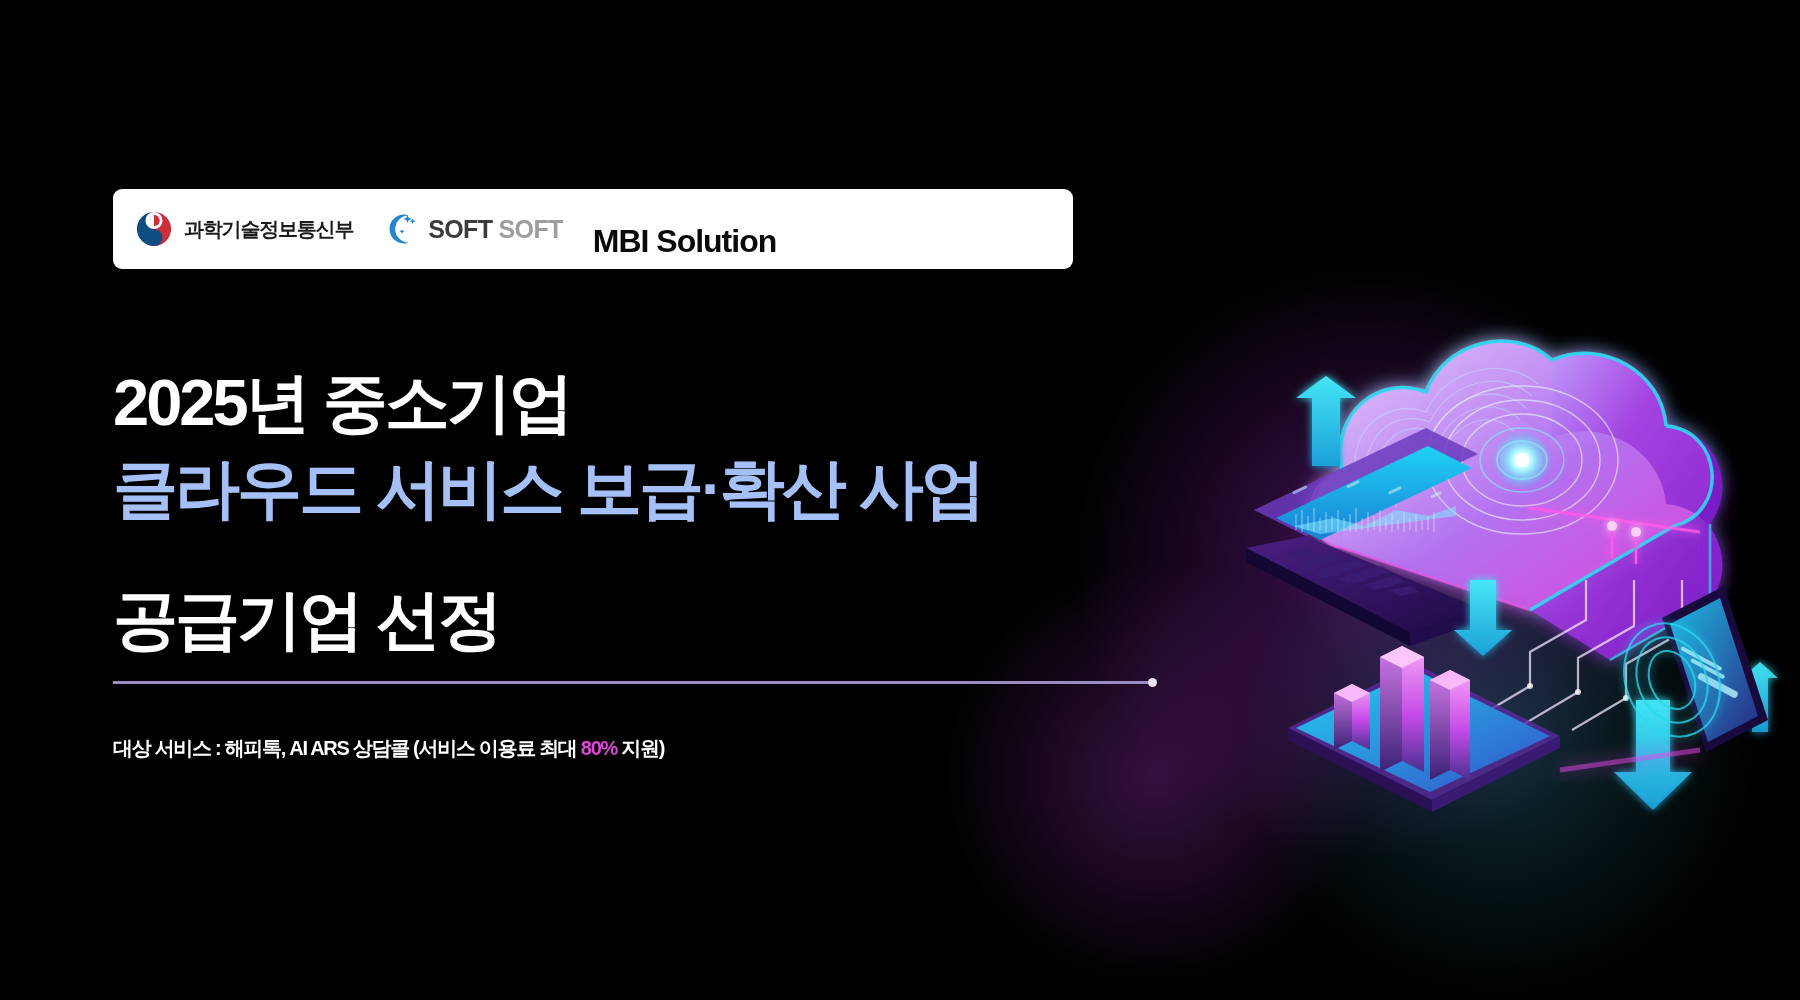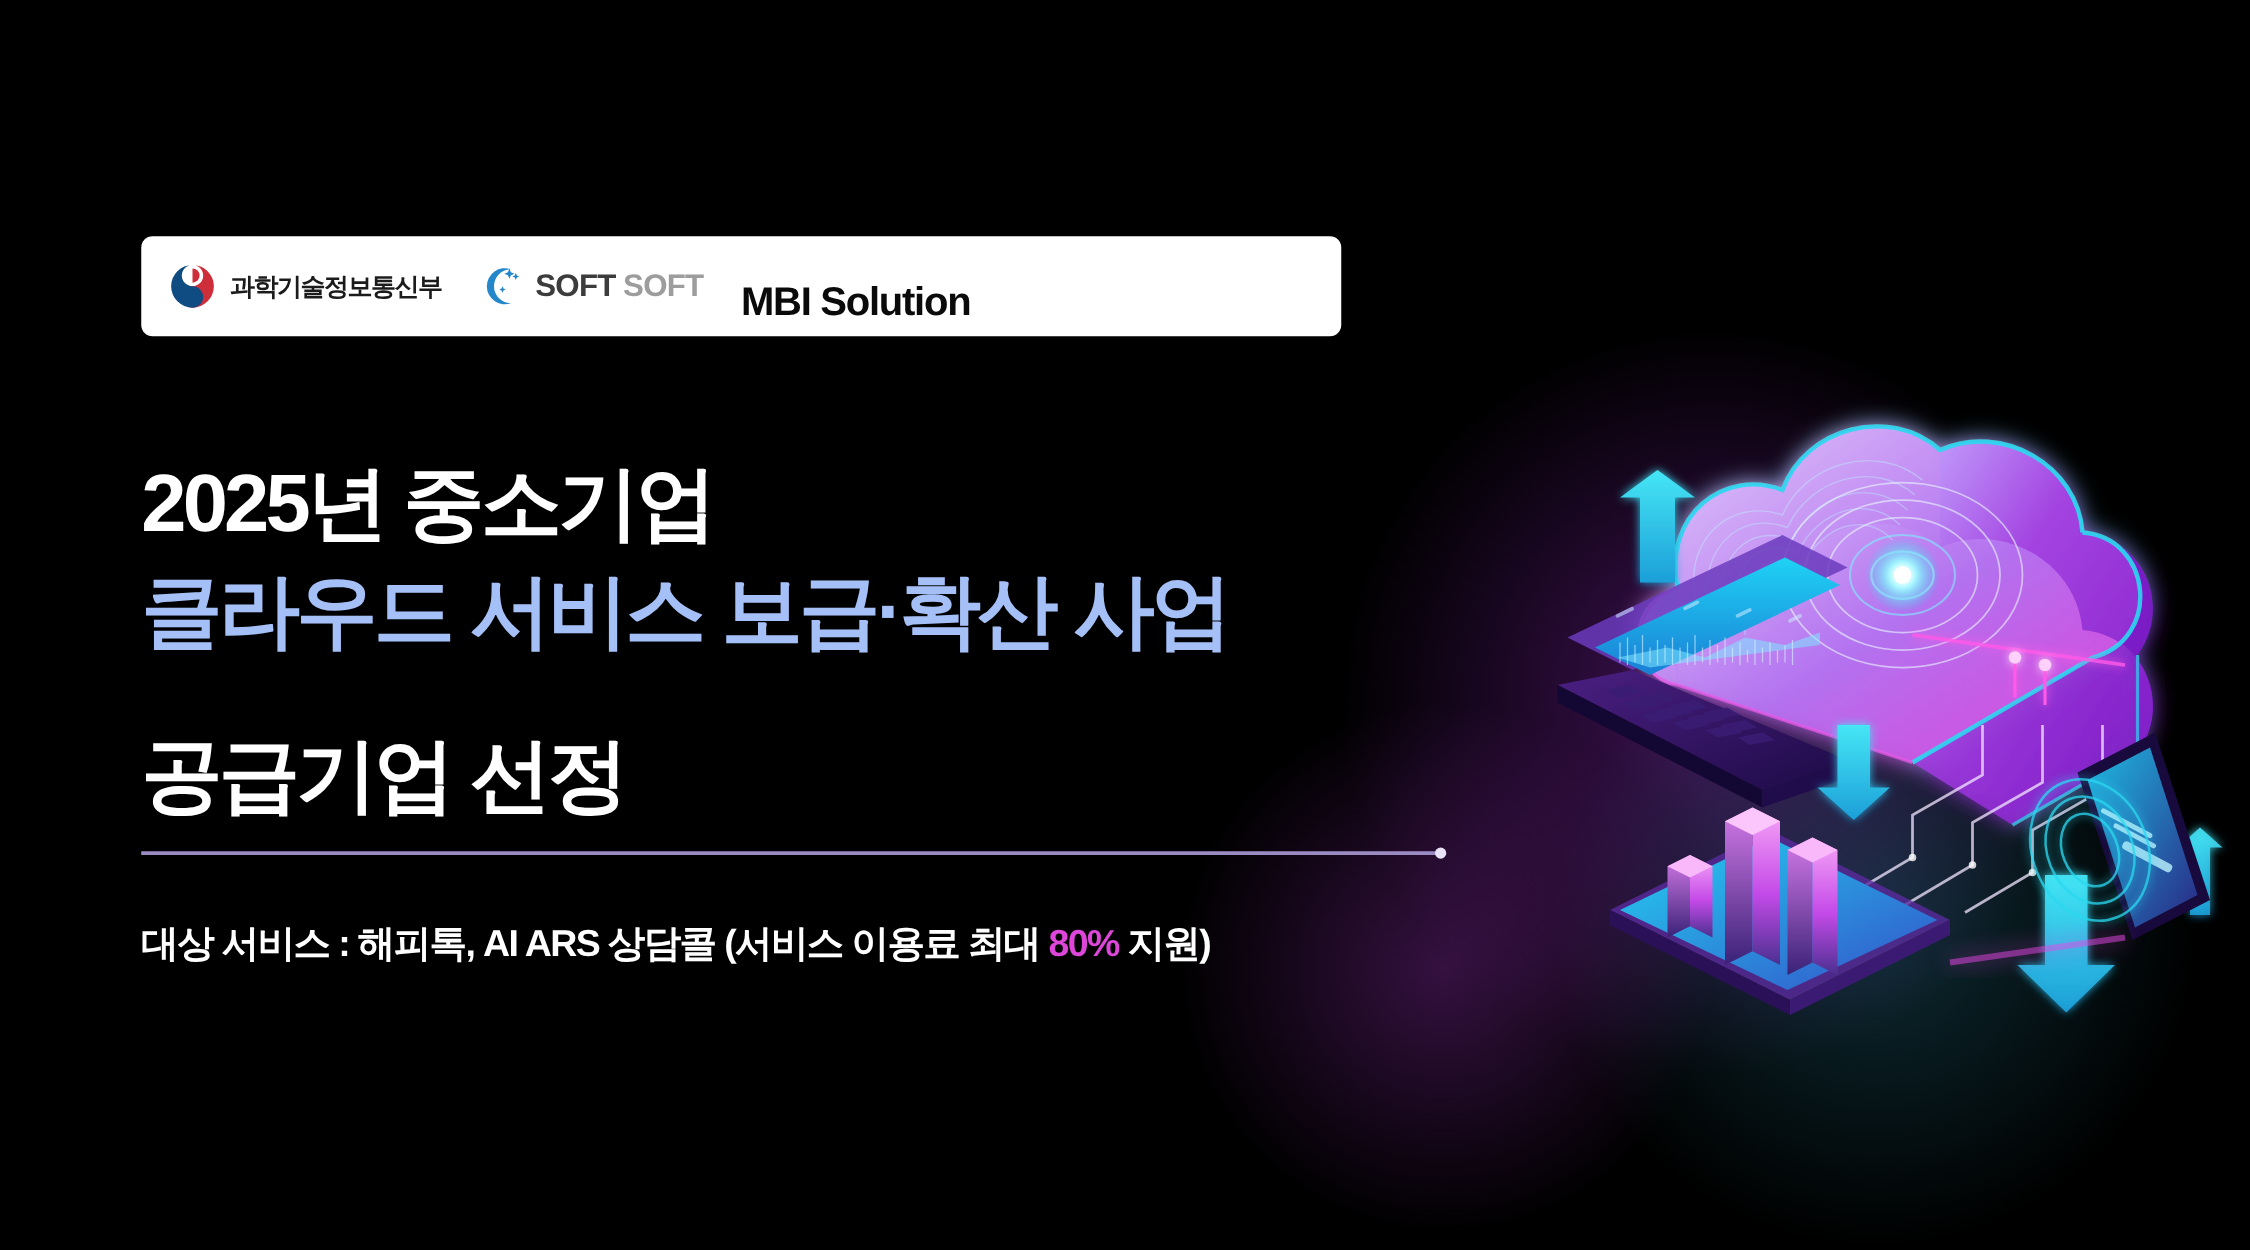--- a/index.html
+++ b/index.html
@@ -83,21 +83,21 @@
   }
   #divider-dot {
     position:absolute; right:-4px; top:-3px;
     width:9px; height:9px; border-radius:50%;
     background:#e9e3f7;
   }
 
   
   #subtitle {
     position:absolute; left:113px; top:735px;
-    font-size:30px; font-weight:700; color:#ffffff;
+    font-size:20px; font-weight:700; color:#ffffff;
     letter-spacing:-1.3px; white-space:nowrap;
   }
   .pct { color:#dd46d9; font-weight:800; }
 
   
   #illus { position:absolute; left:1230px; top:280px; width:560px; height:560px; }
   #illus svg { display:block; width:100%; height:100%; overflow:visible; }
 </style>
 </head>
 <body>

